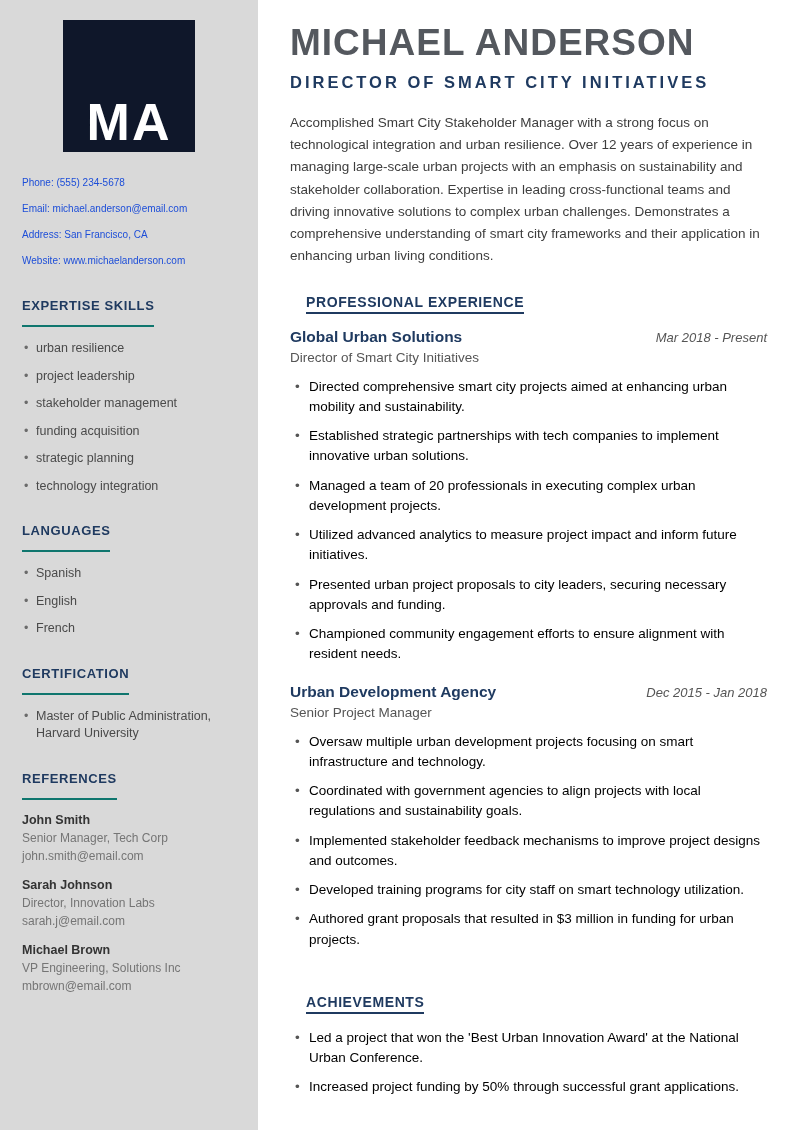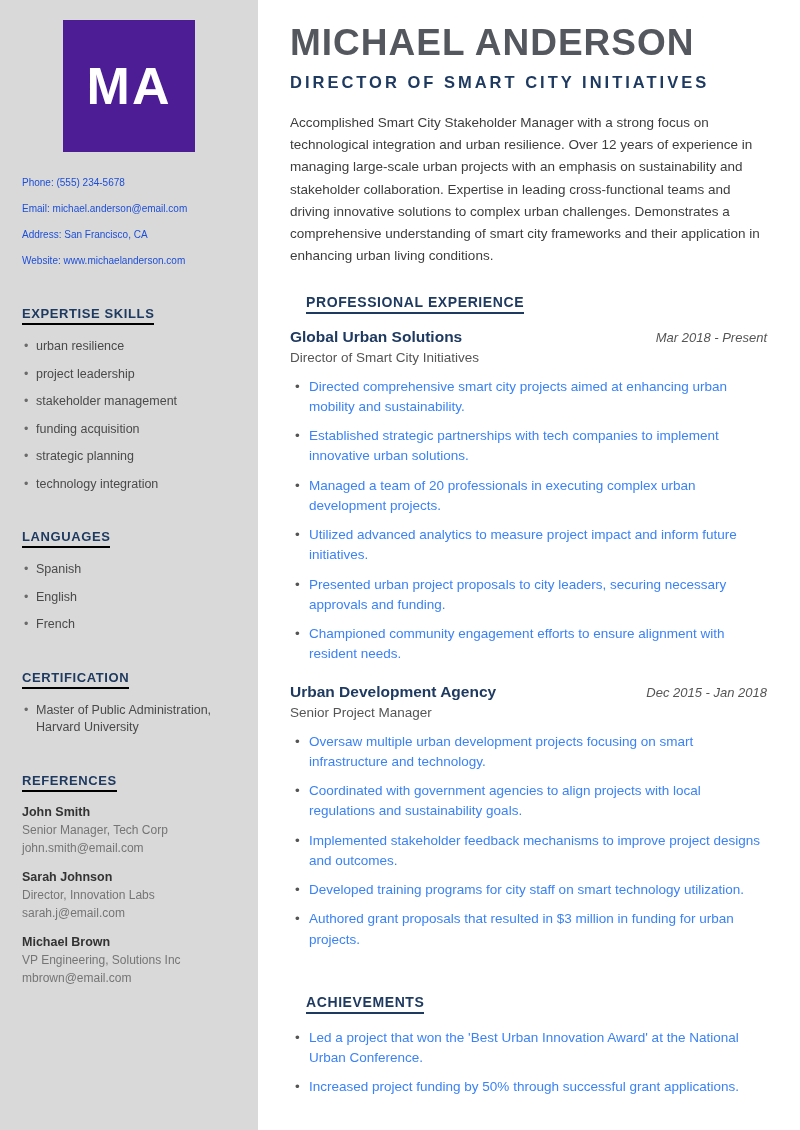--- a/index.html
+++ b/index.html
@@ -15,47 +15,47 @@
   
   .sidebar {
     width: 258px;
     flex-shrink: 0;
     background: #d9d9d9;
     padding: 20px 22px 30px 22px;
   }
   .avatar {
     width: 132px;
     height: 132px;
-    background: #4c1d95;
+    background: #0f172a;
     margin: 0 auto 24px auto;
     display: flex;
-    align-items: center;
+    align-items: flex-end;
     justify-content: center;
   }
   .avatar-initials {
     color: #ffffff;
     font-size: 52px;
     font-weight: bold;
     letter-spacing: 2px;
   }
   .contact-line {
     font-size: 10px;
     color: #1d4ed8;
     margin-bottom: 13px;
     line-height: 1.3;
   }
   .side-heading {
     display: inline-block;
     color: #1f3a60;
     font-size: 13px;
     font-weight: bold;
     letter-spacing: 0.6px;
-    border-bottom: 2px solid #000000;
-    padding-bottom: 2px;
-    margin: 26px 0 13px 0;
+    border-bottom: 2px solid #0f766e;
+    padding-bottom: 12px;
+    margin: 18px 0 13px 0;
   }
   .side-list { list-style: none; }
   .side-list li {
     position: relative;
     font-size: 12.5px;
     color: #4a4a4a;
     padding-left: 14px;
     margin-bottom: 10px;
     line-height: 1.4;
   }
@@ -105,21 +105,21 @@
     justify-content: space-between;
     align-items: baseline;
   }
   .job-company { font-size: 15.5px; font-weight: bold; color: #1f3a60; }
   .job-dates { font-size: 13px; font-style: italic; color: #555555; }
   .job-role { font-size: 13.5px; color: #555555; margin: 4px 0 12px 0; }
   .bullet-list { list-style: none; margin-bottom: 10px; }
   .bullet-list li {
     position: relative;
     font-size: 13.5px;
-    color: #3b82f6;
+    color: #000000;
     line-height: 1.5;
     padding-left: 19px;
     margin-bottom: 9px;
   }
   .bullet-list li::before {
     content: "\2022";
     position: absolute;
     left: 5px;
     color: #555555;
   }

